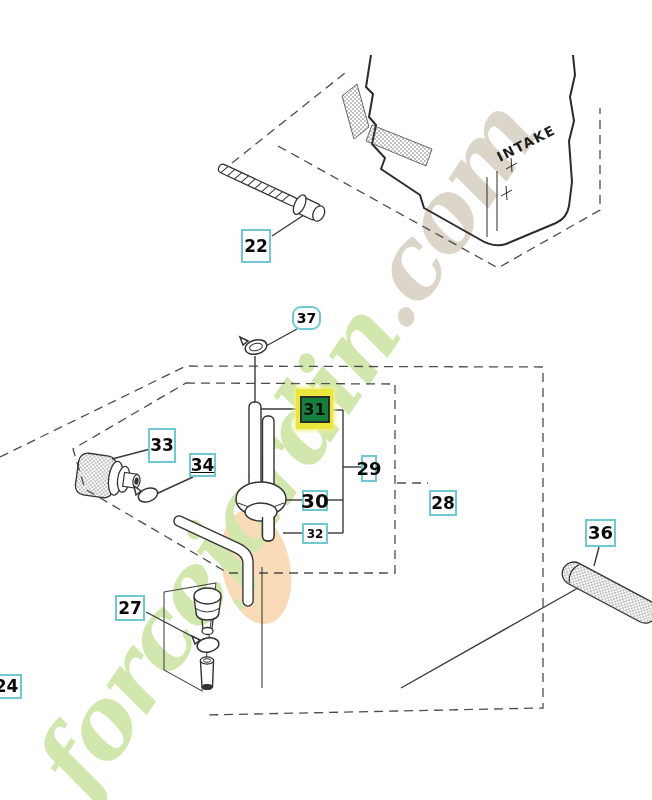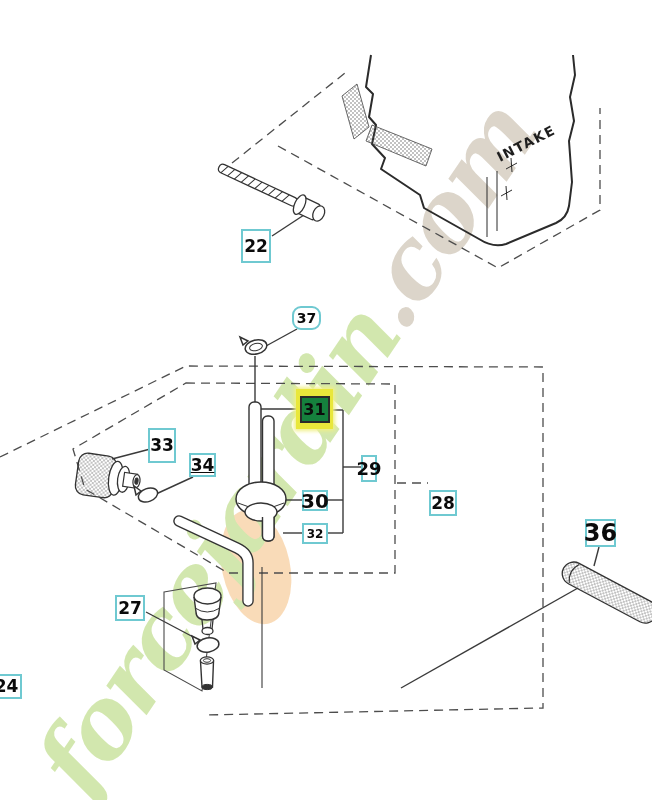--- a/index.html
+++ b/index.html
@@ -17,21 +17,21 @@
   .hl-31{position:absolute;z-index:2;left:296px;top:389px;width:37px;height:40px;
          background:var(--highlight-yellow,#e9e73b);box-shadow:0 0 4px 2px #f0f086;
          display:flex;align-items:center;justify-content:center;cursor:pointer;}
   .co-31{position:relative;width:26px;height:23px;border:2px solid #2a2a2a;background:#15803d;
          color:#0b0b0b;font-weight:bold;font-size:16px;display:flex;align-items:center;
          justify-content:center;}
   .co-29{left:361px;top:455px;width:16px;height:27px;font-size:18px;}
   .co-30{left:302px;top:490px;width:26px;height:21px;font-size:20px;}
   .co-32{left:302px;top:523px;width:26px;height:21px;font-size:12px;}
   .co-28{left:429px;top:470px;width:28px;height:26px;font-size:17px;margin-top:20px;}
-  .co-36{left:585px;top:519px;width:31px;height:28px;font-size:24px;}
+  .co-36{left:585px;top:519px;width:31px;height:28px;font-size:18px;}
   .co-27{left:115px;top:595px;width:30px;height:26px;font-size:17px;}
   .co-24{left:-9px;top:674px;width:31px;height:25px;font-size:17px;}
 </style>
 </head>
 <body>
 
 <div id="stage">
 
   <svg id="diagram-svg" width="652" height="800" viewBox="0 0 652 800">
     <defs>

